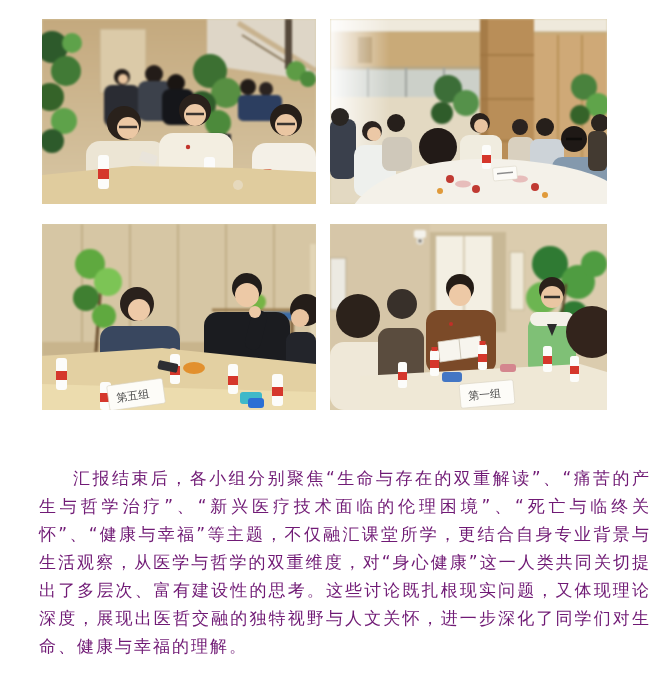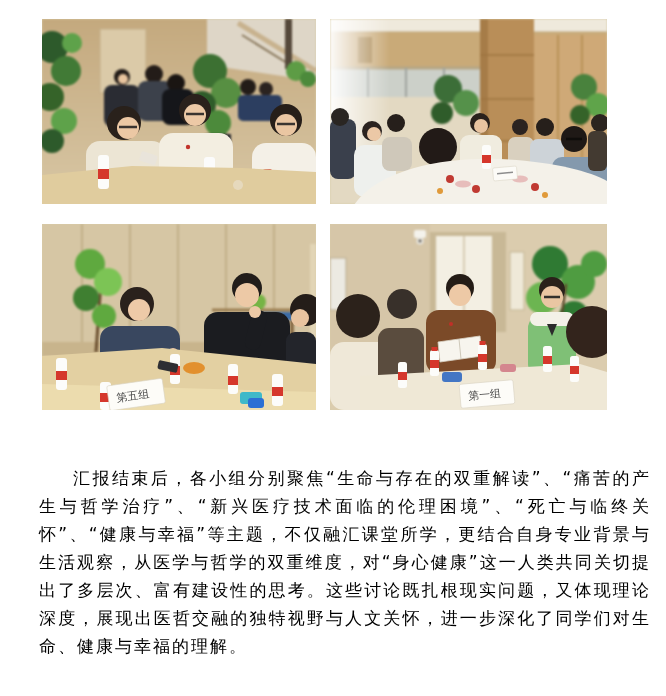--- a/index.html
+++ b/index.html
@@ -12,21 +12,21 @@
   .photo{position:absolute;overflow:hidden;background:#d8cba8;cursor:pointer;}
   .photo svg{display:block;width:100%;height:100%;}
   .photo .soft{filter:blur(1.1px);}
   #photo-1{left:42px;top:19px;width:274px;height:185px;}
   #photo-2{left:330px;top:19px;width:277px;height:185px;}
   #photo-3{left:42px;top:224px;width:274px;height:186px;}
   #photo-4{left:330px;top:224px;width:277px;height:186px;}
   .article-text{
     position:absolute;left:39px;top:447px;width:612px;
     font-size:17px;line-height:28px;letter-spacing:2px;
-    color:#000000;text-align:justify;text-justify:inter-ideograph;
+    color:#701a75;text-align:justify;text-justify:inter-ideograph;
     text-indent:2em;
   }
   .card-text{
     font-size:11px;fill:#474747;
     font-family:"DejaVu Sans","Liberation Sans",sans-serif;
   }
 </style>
 </head>
 <body>
 

